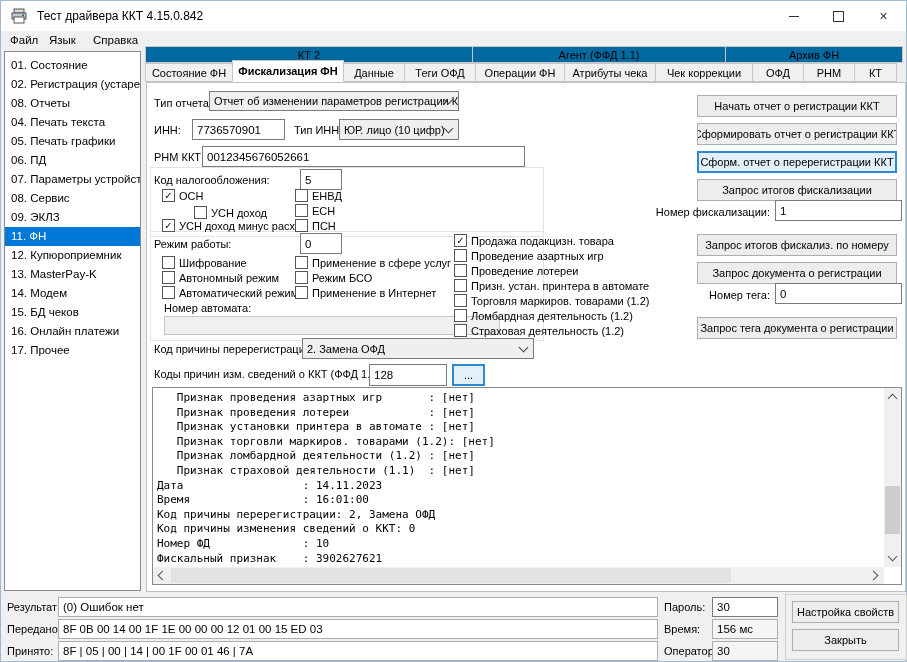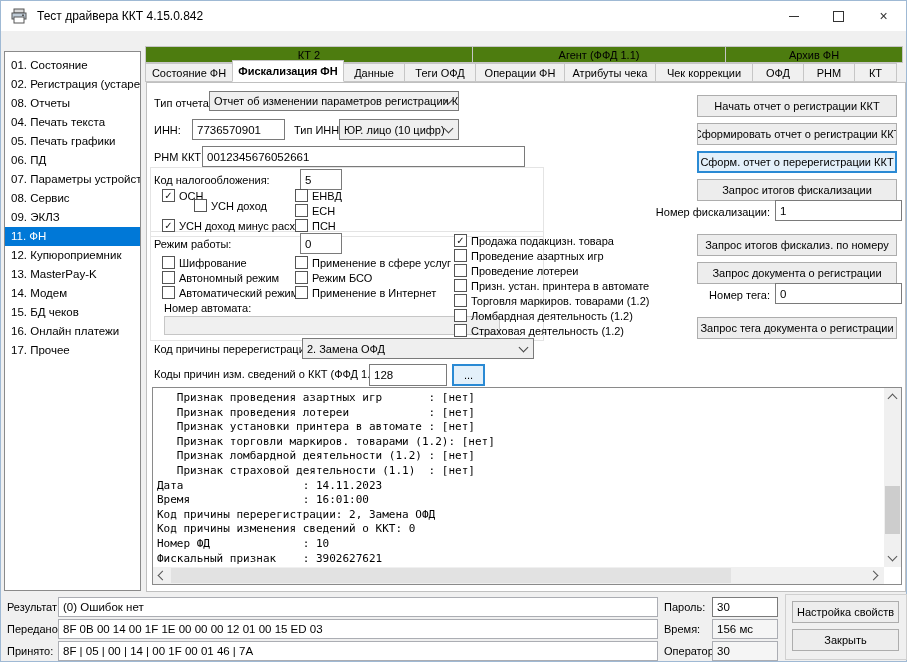--- a/index.html
+++ b/index.html
@@ -13,21 +13,21 @@
   .wbtn{position:absolute;top:0;width:45px;height:30px;display:flex;align-items:center;justify-content:center;color:#333;}
   .minline{width:10px;height:1px;background:#333;display:block;}
   .maxbox{width:9px;height:9px;border:1px solid #333;display:block;}
   .xglyph{font-size:14px;line-height:1;}
   .menubar{position:absolute;left:0;top:30px;width:905px;height:18px;background:#f0f0f0;}
   .menuitem{position:absolute;top:0;height:18px;line-height:18px;padding:0 5px;font-size:11.5px;}
   .sidebar{position:absolute;left:3px;top:50px;width:137px;height:540px;background:#fff;border:1px solid #8a8a8a;box-sizing:border-box;padding-top:4px;}
   .sb-item{height:19px;line-height:19px;padding-left:6px;font-size:11.5px;white-space:nowrap;overflow:hidden;}
   .sb-item.sel{background:#0078d7;color:#fff;}
   .tabs1{position:absolute;left:145px;top:45px;width:760px;height:17px;display:flex;}
-  .tab1{border:1px solid #c6c6c6;margin-left:-1px;background:#4d7c0f;display:flex;align-items:center;justify-content:center;font-size:11px;box-sizing:border-box;}
+  .tab1{border:1px solid #c6c6c6;margin-left:-1px;background:#0369a1;display:flex;align-items:center;justify-content:center;font-size:11px;box-sizing:border-box;}
   .tabs2{position:absolute;left:145px;top:62px;width:760px;height:19px;display:flex;align-items:flex-end;}
   .tab2{height:19px;border:1px solid #c6c6c6;margin-left:-1px;background:#f0f0f0;display:flex;align-items:center;justify-content:center;font-size:11px;box-sizing:border-box;white-space:nowrap;overflow:hidden;}
   .tab2.active{height:22px;background:#fff;border-bottom:1px solid #fff;z-index:3;}
   .panel{position:absolute;left:145px;top:81px;width:760px;height:510px;background:#fff;border:1px solid #c0c0c0;box-sizing:border-box;z-index:1;}
   .gb{position:absolute;border:1px solid #e4e4e4;}
   .inp{position:absolute;background:#fff;border:1px solid #7a7a7a;box-sizing:border-box;display:flex;align-items:center;padding:0 4px;font-size:11.5px;white-space:nowrap;overflow:hidden;}
   .inp.dis{background:#f0f0f0;border-color:#c6c6c6;}
   .combo{position:absolute;background:#efefef;border:1px solid #7a7a7a;box-sizing:border-box;display:flex;align-items:center;padding:0 18px 0 4px;font-size:11px;white-space:nowrap;overflow:hidden;}
   .chev{position:absolute;right:6px;top:50%;margin-top:-5px;width:6px;height:6px;border-right:1px solid #444;border-bottom:1px solid #444;transform:rotate(45deg);}
   .btn{position:absolute;background:#ededed;border:1px solid #adadad;box-sizing:border-box;display:flex;align-items:center;justify-content:center;font-size:11px;white-space:nowrap;overflow:hidden;}
@@ -71,20 +71,25 @@
         <span class="minline"></span>
       </div>
     <div class="wbtn" style="right:45px;">
         <span class="maxbox"></span>
       </div>
     <div class="wbtn" style="right:0;">
         <span class="xglyph">×</span>
       </div>
   </div>
 
+  <div class="menubar">
+    <span class="menuitem" style="left:4px;">Файл</span>
+    <span class="menuitem" style="left:43px;">Язык</span>
+    <span class="menuitem" style="left:87px;">Справка</span>
+  </div>
 
   <div class="sidebar">
     <div class="sb-item">01. Состояние</div>
     <div class="sb-item">02. Регистрация (устаревш.)</div>
     <div class="sb-item">08. Отчеты</div>
     <div class="sb-item">04. Печать текста</div>
     <div class="sb-item">05. Печать графики</div>
     <div class="sb-item">06. ПД</div>
     <div class="sb-item">07. Параметры устройства</div>
     <div class="sb-item">08. Сервис</div>
@@ -137,21 +142,21 @@
     <div class="t" style="left:7px;top:68px;">РНМ ККТ:</div>
     <div class="inp" style="left:55px;top:63px;width:323px;height:21px;">0012345676052661</div>
 
     <div class="t" style="left:7px;top:91px;">Код налогообложения:</div>
     <div class="inp" style="left:153px;top:86px;width:42px;height:21px;">5</div>
 
     <div class="cbrow" style="left:15px;top:106px;">
       <span class="cb">✓</span>
       <span>ОСН</span>
     </div>
-    <div class="cbrow" style="left:15px;top:116px;padding-left:32px;">
+    <div class="cbrow" style="left:15px;top:123px;padding-left:32px;">
       <span class="cb"></span>
       <span>УСН доход</span>
     </div>
     <div class="cbrow" style="left:15px;top:136px;">
       <span class="cb">✓</span>
       <span>УСН доход минус расход</span>
     </div>
     <div class="cbrow" style="left:148px;top:106px;">
       <span class="cb"></span>
       <span>ЕНВД</span>

